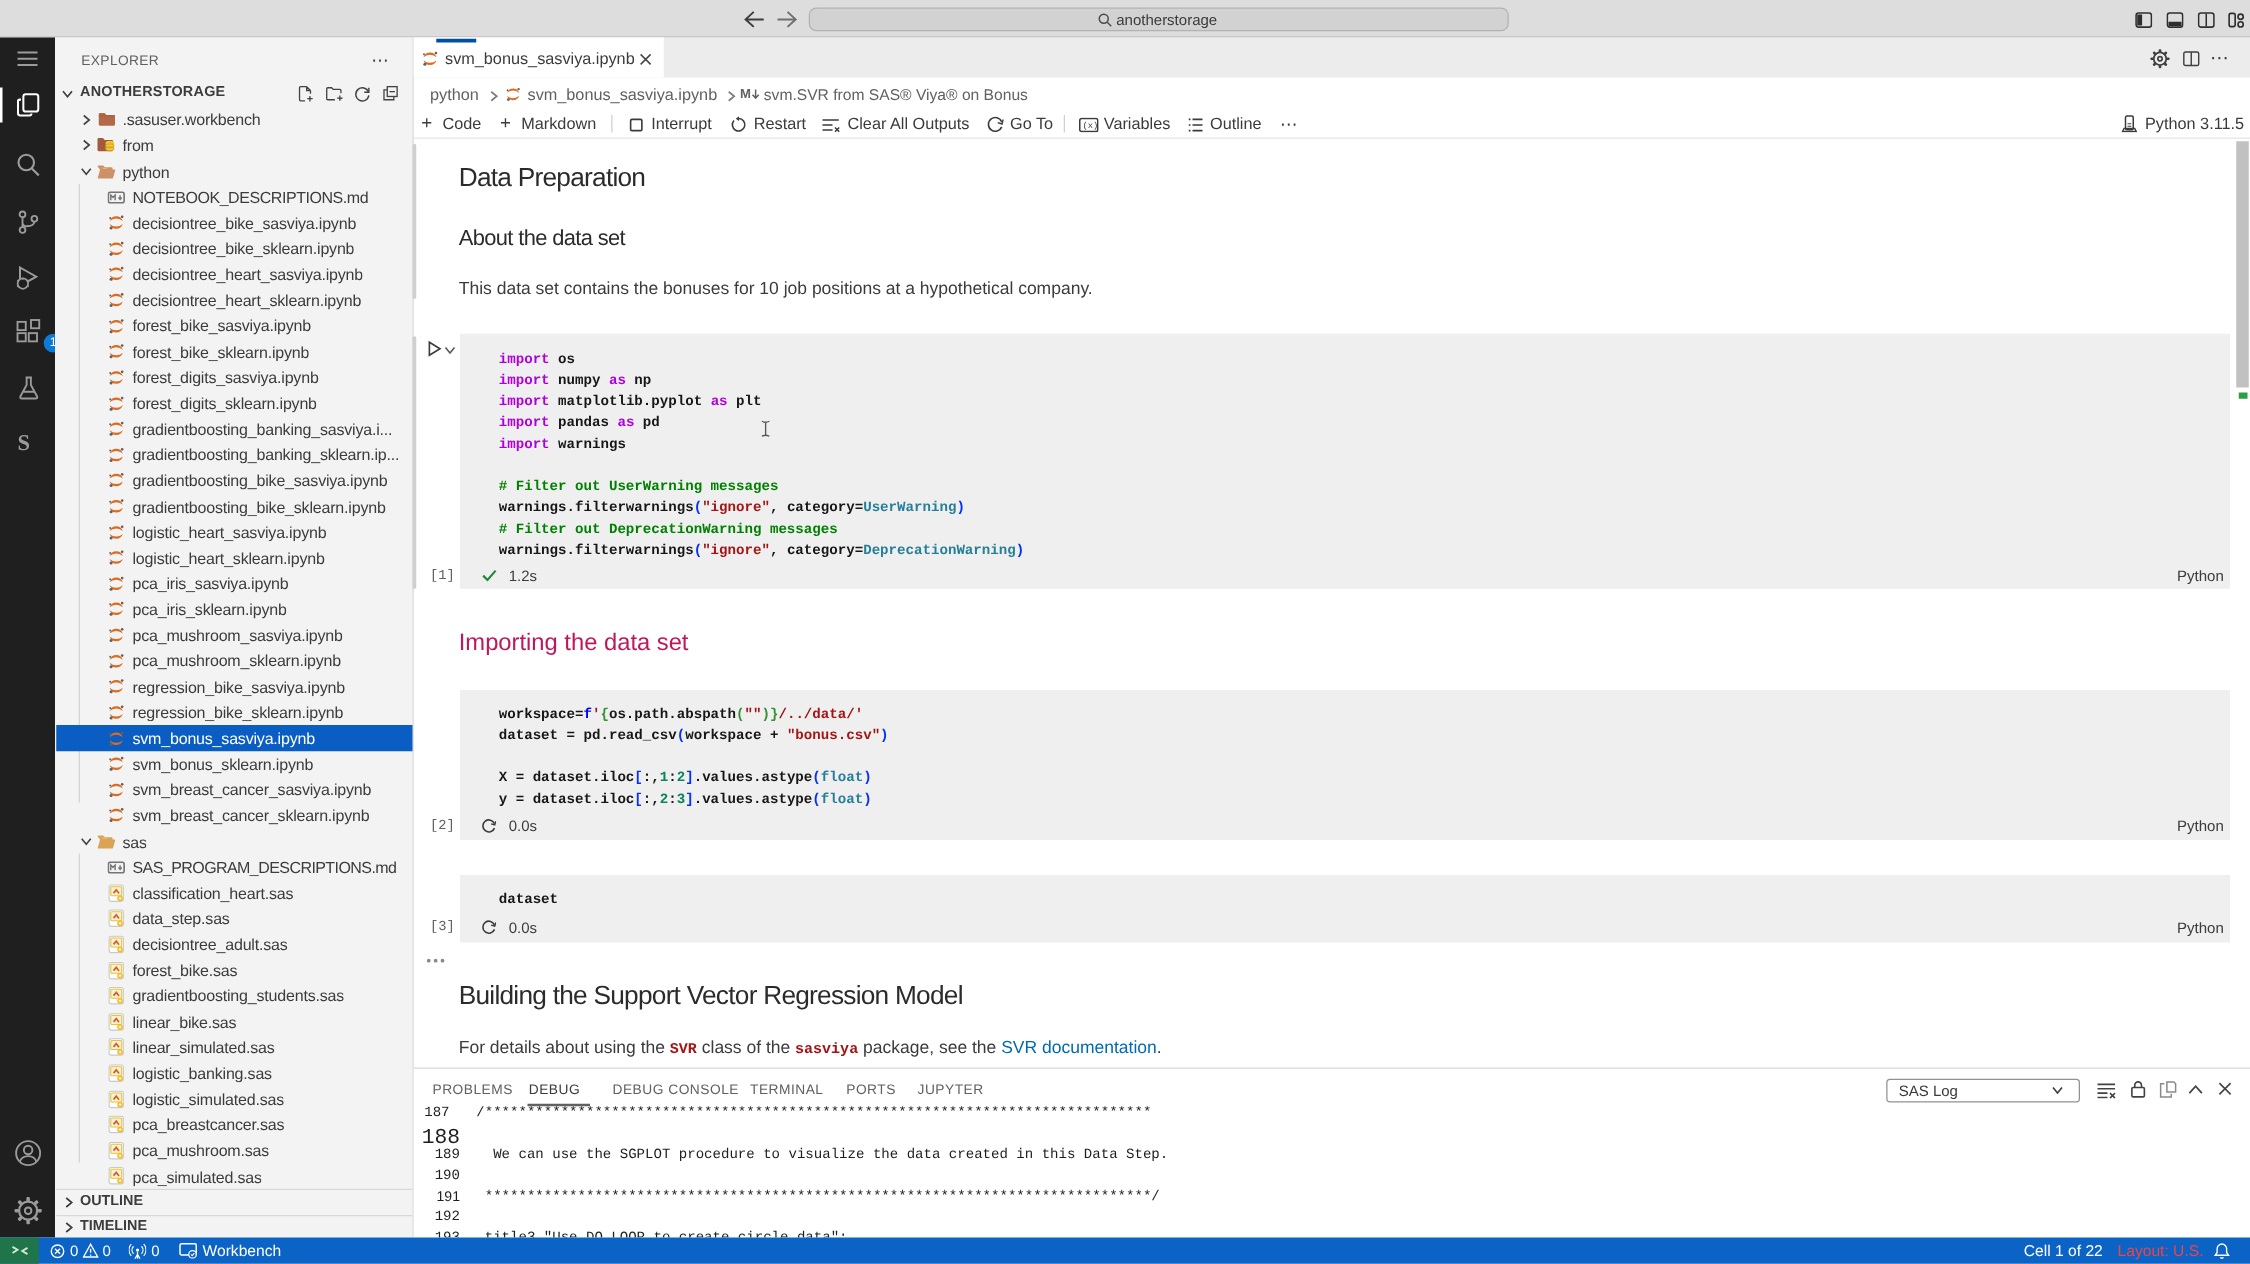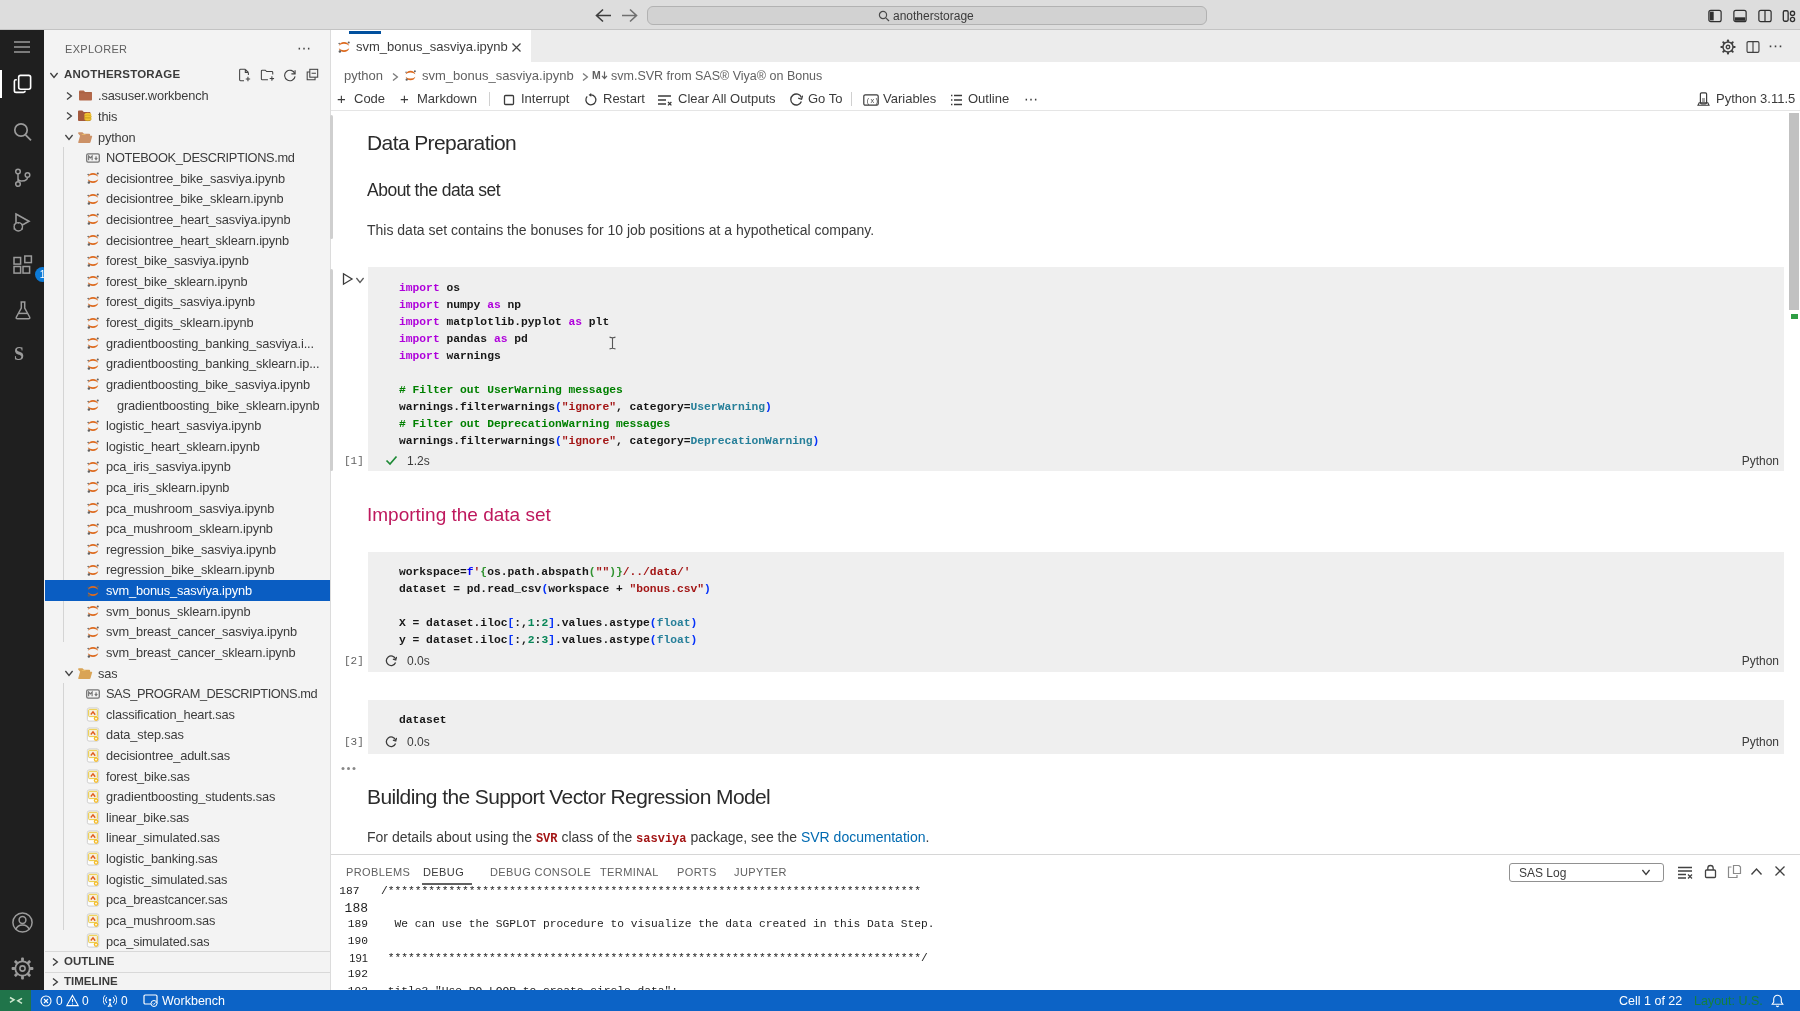--- a/index.html
+++ b/index.html
@@ -134,21 +134,21 @@
 <svg style="position:absolute;left:77px;top:109.421px" width="16" height="14" viewBox="0 0 17 15">
 <path d="M1 2.6 Q1 1.6 2 1.6 H5.6 L7.2 3.2 H13.4 Q14.4 3.2 14.4 4.2 V11.8 Q14.4 12.8 13.4 12.8 H2 Q1 12.8 1 11.8 Z" fill="#a3593d"></path>
 <g>
       <ellipse cx="11.6" cy="5.6" rx="3.6" ry="1.7" fill="#f3c433"></ellipse>
 <path d="M8 5.6 v5.2 a3.6 1.7 0 0 0 7.2 0 v-5.2" fill="#f3c433"></path>
 <ellipse cx="11.6" cy="8.2" rx="3.6" ry="1.7" fill="none" stroke="#caa01c" stroke-width="0.7"></ellipse>
 <ellipse cx="11.6" cy="10.8" rx="3.6" ry="1.7" fill="none" stroke="#caa01c" stroke-width="0.7"></ellipse>
     </g>
   </svg>
 <div class="trow" style="top:105.9px">
-    <span class="tname" style="left:53px">this</span>
+    <span class="tname" style="left:53px">from</span>
   </div>
 <svg style="position:absolute;left:64px;top:132.03499999999997px" width="10" height="10" viewBox="0 0 10 10">
     <path d="M1.4 3 L5 7.4 L8.6 3" fill="none" stroke="#424242" stroke-width="1.3"></path>
   </svg>
 <svg style="position:absolute;left:77px;top:131.03499999999997px" width="16" height="13" viewBox="0 0 17 14">
 <path d="M1 2.4 Q1 1.4 2 1.4 H5.8 L7.4 3 H13 Q14 3 14 4 V5.4 H3.4 Z" fill="#cc9166"></path>
 <path d="M3.2 5 H15.6 Q16.5 5 16.2 5.9 L14.4 12 Q14.2 12.8 13.3 12.8 H1.8 Q1 12.8 1.2 12 Z" fill="#cc9166"></path>
 <path d="M4.6 3.4 h4l1 1h-4z" fill="#f0c36a"></path>
   </svg>
 <div class="trow" style="top:126.5px">
@@ -273,21 +273,21 @@
     <span class="tname" style="left:61px;">gradientboosting_bike_sasviya.ipynb</span>
   </div>
 <svg style="position:absolute;left:86px;top:398.017px" width="14" height="14" viewBox="0 0 16 16">
 <path d="M2 6.6 A6.3 6.3 0 0 1 14 6.6 A8.8 8.8 0 0 0 2 6.6 Z" fill="#dd6b20"></path>
 <path d="M2 9.4 A6.3 6.3 0 0 0 14 9.4 A8.8 8.8 0 0 1 2 9.4 Z" fill="#dd6b20"></path>
 <circle cx="13.4" cy="2.8" r="1.2" fill="#616161"></circle>
     <circle cx="2.5" cy="3.9" r="0.9" fill="#616161"></circle>
 <circle cx="3.3" cy="13.1" r="1.4" fill="#616161"></circle>
   </svg>
 <div class="trow" style="top:394.5px">
-    <span class="tname" style="left:61px;margin-left:11px;">gradientboosting_bike_sklearn.ipynb</span>
+    <span class="tname" style="left:61px;">gradientboosting_bike_sklearn.ipynb</span>
   </div>
 <svg style="position:absolute;left:86px;top:418.631px" width="14" height="14" viewBox="0 0 16 16">
 <path d="M2 6.6 A6.3 6.3 0 0 1 14 6.6 A8.8 8.8 0 0 0 2 6.6 Z" fill="#dd6b20"></path>
 <path d="M2 9.4 A6.3 6.3 0 0 0 14 9.4 A8.8 8.8 0 0 1 2 9.4 Z" fill="#dd6b20"></path>
 <circle cx="13.4" cy="2.8" r="1.2" fill="#616161"></circle>
     <circle cx="2.5" cy="3.9" r="0.9" fill="#616161"></circle>
 <circle cx="3.3" cy="13.1" r="1.4" fill="#616161"></circle>
   </svg>
 <div class="trow" style="top:415.1px">
     <span class="tname" style="left:61px;">logistic_heart_sasviya.ipynb</span>
@@ -736,21 +736,21 @@
   </svg>
 <svg class="ab" style="left:1750px;top:867px" width="13" height="9" viewBox="0 0 13 9">
     <path d="M1.5 7.5 L6.5 2 L11.5 7.5" fill="none" stroke="#424242" stroke-width="1.4"></path>
   </svg>
 <svg class="ab" style="left:1774px;top:865px" width="12" height="12" viewBox="0 0 12 12">
     <path d="M1.5 1.5 L10.5 10.5 M10.5 1.5 L1.5 10.5" stroke="#424242" stroke-width="1.3"></path>
   </svg>
 <div class="ab" style="left:331px;top:884.5px;width:1458px;height:105.5px;overflow:hidden">
     <div style="position:absolute;top:0.0px;left:0px;width:37px;text-align:center;font-family:'Liberation Mono',monospace;font-size:11.25px;color:#1e1e1e">187</div>
     <div style="position:absolute;top:0.0px;left:50px;font-family:'Liberation Mono',monospace;font-size:11.25px;color:#1e1e1e;white-space:pre">/*******************************************************************************</div>
-    <div style="position:absolute;top:16.8px;left:0px;width:37px;text-align:right;font-family:'Liberation Mono',monospace;font-size:13px;color:#1e1e1e">188</div>
+    <div style="position:absolute;top:16.8px;left:0px;width:37px;text-align:right;font-family:'Liberation Mono',monospace;font-size:17px;color:#1e1e1e">188</div>
     <div style="position:absolute;top:16.8px;left:50px;font-family:'Liberation Mono',monospace;font-size:11.25px;color:#1e1e1e;white-space:pre"></div>
     <div style="position:absolute;top:33.5px;left:0px;width:37px;text-align:right;font-family:'Liberation Mono',monospace;font-size:11.25px;color:#1e1e1e">189</div>
     <div style="position:absolute;top:33.5px;left:50px;font-family:'Liberation Mono',monospace;font-size:11.25px;color:#1e1e1e;white-space:pre">  We can use the SGPLOT procedure to visualize the data created in this Data Step.</div>
     <div style="position:absolute;top:50.3px;left:0px;width:37px;text-align:right;font-family:'Liberation Mono',monospace;font-size:11.25px;color:#1e1e1e">190</div>
     <div style="position:absolute;top:50.3px;left:50px;font-family:'Liberation Mono',monospace;font-size:11.25px;color:#1e1e1e;white-space:pre"></div>
     <div style="position:absolute;top:67.1px;left:0px;width:37px;text-align:right;font-family:Liberation Sans, sans-serif;font-size:11.25px;color:#1e1e1e">191</div>
     <div style="position:absolute;top:67.1px;left:50px;font-family:'Liberation Mono',monospace;font-size:11.25px;color:#1e1e1e;white-space:pre"> *******************************************************************************/</div>
     <div style="position:absolute;top:83.8px;left:0px;width:37px;text-align:right;font-family:'Liberation Mono',monospace;font-size:11.25px;color:#1e1e1e">192</div>
     <div style="position:absolute;top:83.8px;left:50px;font-family:'Liberation Mono',monospace;font-size:11.25px;color:#1e1e1e;white-space:pre"></div>
     <div style="position:absolute;top:100.6px;left:0px;width:37px;text-align:right;font-family:'Liberation Mono',monospace;font-size:11.25px;color:#1e1e1e">193</div>
@@ -779,16 +779,16 @@
     <path d="M2 1.3 A6.8 6.8 0 0 0 2 10.7 M12 1.3 A6.8 6.8 0 0 1 12 10.7" fill="none" stroke="#ffffff" stroke-width="1"></path>
   </svg>
 <div class="ab" style="left:121px;top:994px;font-size:12px;color:#ffffff">0</div>
 <svg class="ab" style="left:143px;top:994px" width="15" height="13" viewBox="0 0 15 13">
     <rect x="1" y="1" width="13" height="9" rx="1.2" fill="none" stroke="#ffffff" stroke-width="1.2"></rect>
     <circle cx="11" cy="9.5" r="3" fill="#0c63c6" stroke="#ffffff" stroke-width="1"></circle>
     <path d="M9.8 9.5 l1 1 l1.7 -2" stroke="#ffffff" stroke-width="0.9" fill="none"></path>
   </svg>
 <div class="ab" style="left:162px;top:993.5px;font-size:12.5px;color:#ffffff">Workbench</div>
 <div class="ab" style="left:1619px;top:993.5px;font-size:12.5px;color:#ffffff">Cell 1 of 22</div>
-<div class="ab" style="left:1694px;top:993.5px;font-size:12.5px;color:#15803d">Layout: U.S.</div>
+<div class="ab" style="left:1694px;top:993.5px;font-size:12.5px;color:#ef4444">Layout: U.S.</div>
 <svg class="ab" style="left:1771px;top:993.5px" width="13" height="14" viewBox="0 0 13 14">
     <path d="M6.5 1.2 A3.8 3.8 0 0 1 10.3 5 V8 L11.8 10.2 H1.2 L2.7 8 V5 A3.8 3.8 0 0 1 6.5 1.2 Z" fill="none" stroke="#ffffff" stroke-width="1.1"></path>
     <path d="M5.3 11.8 A1.3 1.3 0 0 0 7.7 11.8" fill="none" stroke="#ffffff" stroke-width="1.1"></path>
   </svg>
 </body></html>

